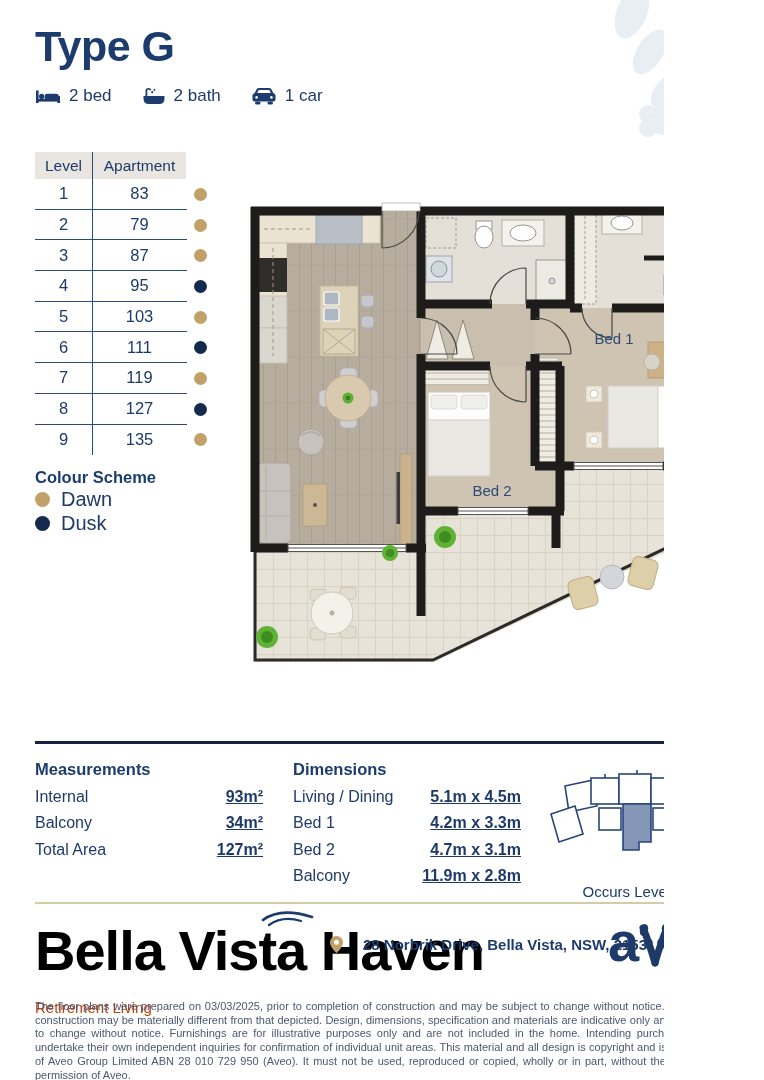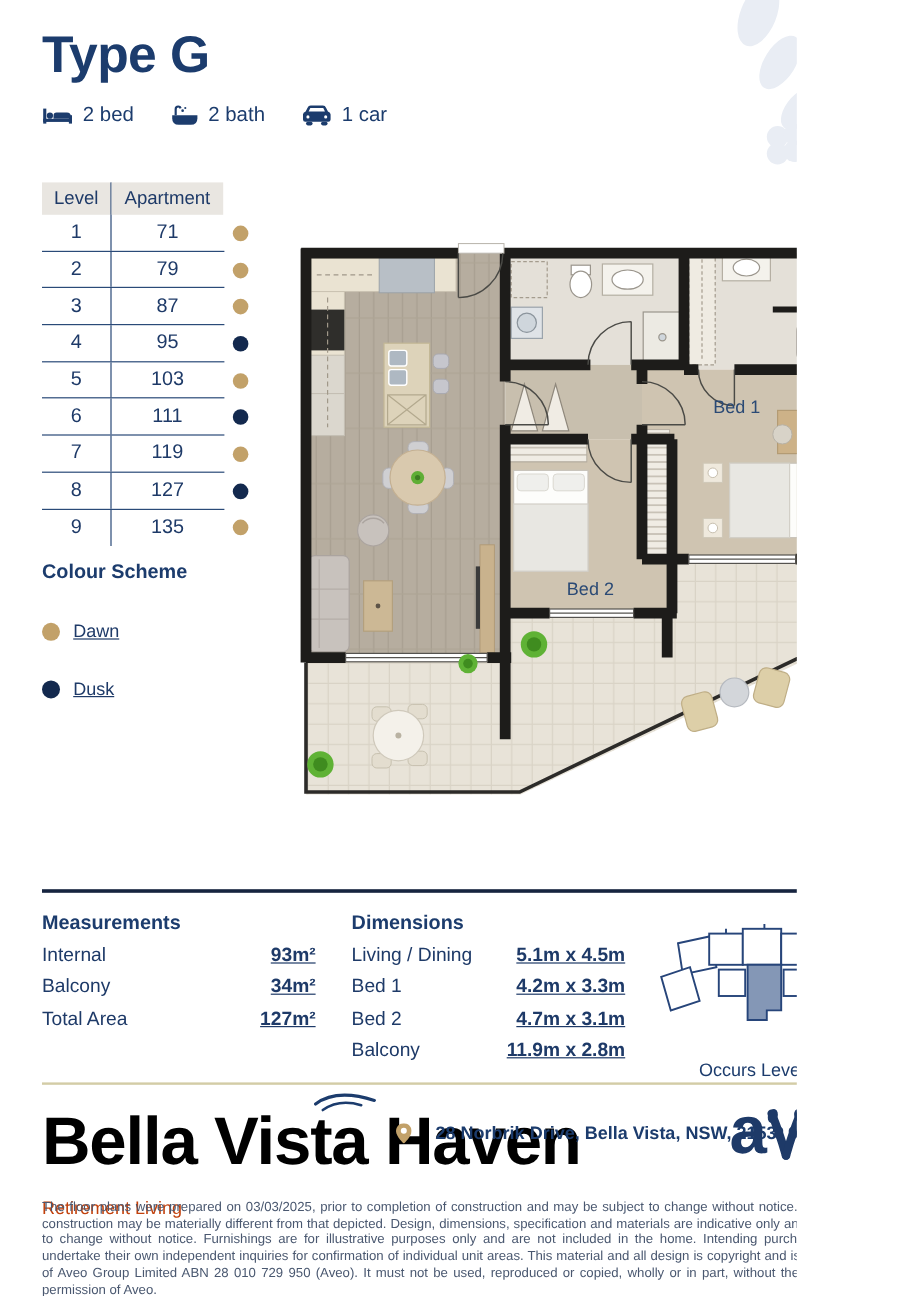--- a/index.html
+++ b/index.html
@@ -20,21 +20,21 @@
   .trow:last-child .cells{border-bottom:none;}
   .c-level{width:57px;border-right:1.5px solid #2a4a78;display:flex;align-items:center;justify-content:center;}
   .c-apt{width:93px;display:flex;align-items:center;justify-content:center;}
   .thead{height:27px;font-size:15.5px;}
   .thead .c-level,.thead .c-apt{background:#e9e6e1;}
   .trow{height:30.7px;font-size:16.5px;}
   .dot{width:13px;height:13px;border-radius:50%;margin-left:7px;align-self:center;}
   
   .scheme{position:absolute;left:35px;top:468px;}
   .scheme-title{font-size:16.5px;font-weight:700;color:#1c3c6d;}
-  .scheme-item{display:flex;align-items:center;gap:11px;margin-top:31px;font-size:15px;text-decoration:underline;}
+  .scheme-item{display:flex;align-items:center;gap:11px;margin-top:1px;font-size:20px;}
   .scheme-dot{width:15px;height:15px;border-radius:50%;}
   
   .plan{position:absolute;left:240px;top:196px;}
   
   .rule-navy{position:absolute;left:35px;top:741px;width:694px;height:2.5px;background:#16243f;}
   .rule-gold{position:absolute;left:35px;top:902px;width:694px;height:2px;background:#d3cca6;}
   .meas{position:absolute;left:35px;top:760px;width:228px;}
   .dims{position:absolute;left:293px;top:760px;width:228px;}
   .band-title{font-size:16.5px;font-weight:700;color:#1c3c6d;}
   .band-row{display:flex;justify-content:space-between;margin-top:8.5px;font-size:16px;}
@@ -128,21 +128,21 @@
   <div class="apt-table">
     <div class="thead">
       <div class="cells">
         <div class="c-level">Level</div>
         <div class="c-apt">Apartment</div>
       </div>
     </div>
     <div class="trow">
         <div class="cells">
           <div class="c-level">1</div>
-          <div class="c-apt">71</div>
+          <div class="c-apt">83</div>
         </div>
         <span class="dot" style="background: rgb(194, 161, 105);"></span>
       </div>
     <div class="trow">
         <div class="cells">
           <div class="c-level">2</div>
           <div class="c-apt">79</div>
         </div>
         <span class="dot" style="background: rgb(194, 161, 105);"></span>
       </div>

